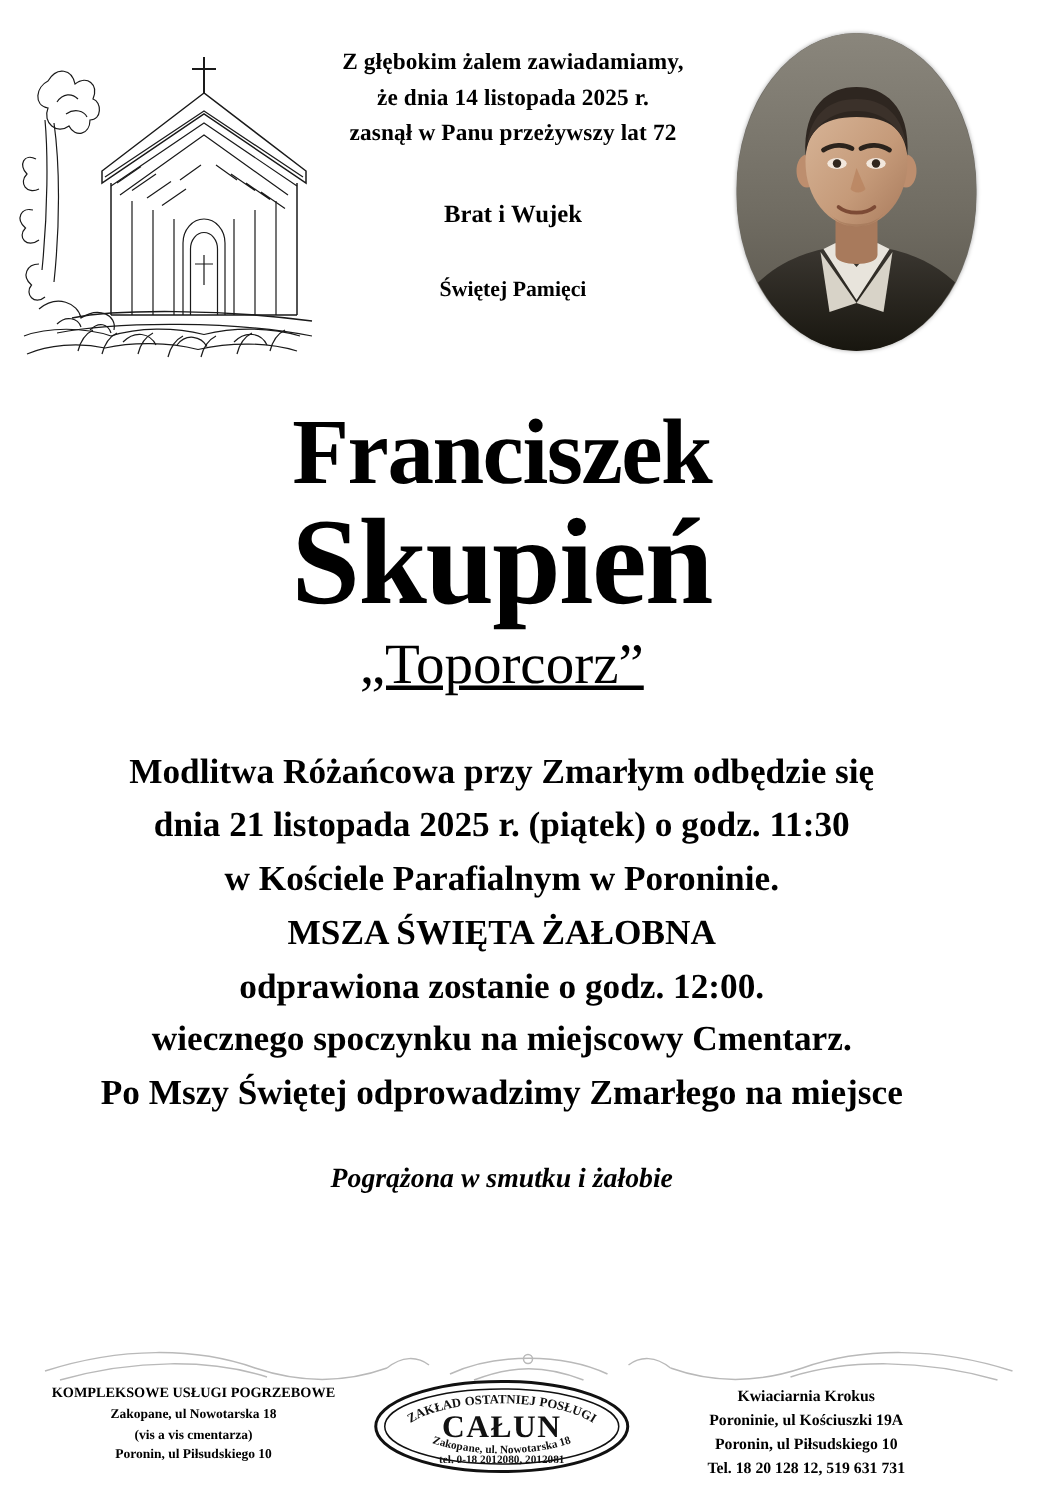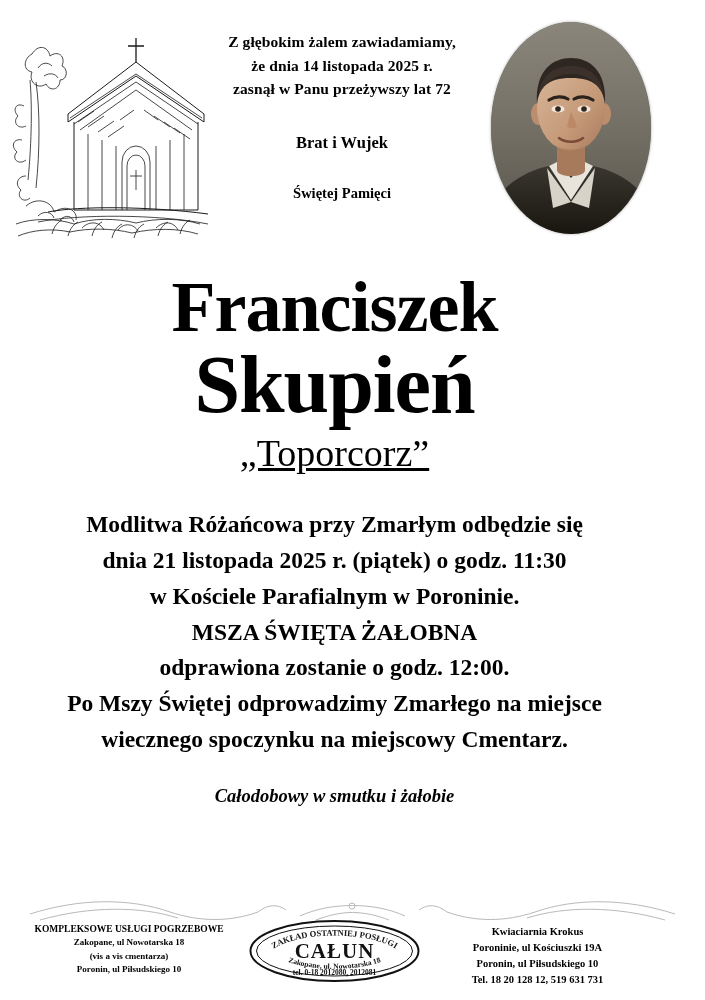--- a/index.html
+++ b/index.html
@@ -73,21 +73,21 @@
     font-size: 14.5px;
     font-weight: bold;
   }
 
   
   .name-block {
     text-align: center;
     margin-top: 4px;
   }
   .first-name {
-    font-size: 72px;
+    font-size: 62px;
     font-weight: bold;
     line-height: 0.98;
     letter-spacing: -1px;
   }
   .last-name {
     font-size: 82px;
     font-weight: bold;
     line-height: 1.02;
     letter-spacing: -1px;
   }
@@ -304,26 +304,26 @@
     <div class="last-name">Skupień</div>
     <div class="nickname">„Toporcorz”</div>
   </div>
 
   <div class="ceremony">
     <div>Modlitwa Różańcowa przy Zmarłym odbędzie się</div>
     <div>dnia 21 listopada 2025 r. (piątek) o godz. 11:30</div>
     <div>w Kościele Parafialnym w Poroninie.</div>
     <div>MSZA ŚWIĘTA ŻAŁOBNA</div>
     <div>odprawiona zostanie o godz. 12:00.</div>
+    <div>wiecznego spoczynku na miejscowy Cmentarz.</div>
     <div>Po Mszy Świętej odprowadzimy Zmarłego na miejsce</div>
-    <div>wiecznego spoczynku na miejscowy Cmentarz.</div>
   </div>
 
   <div class="family">
-    <div>Całodobowy w smutku i żałobie</div>
+    <div>Pogrążona w smutku i żałobie</div>
   </div>
 
   <div class="ornament">
     <svg viewBox="0 0 705 38" width="705" height="38" xmlns="http://www.w3.org/2000/svg">
       <g fill="none" stroke="#b9b9b9" stroke-width="1">
         <path d="M30 24 C80 8 130 8 170 22 C200 32 230 32 258 22"></path>
         <path d="M40 30 C90 16 140 16 178 28"></path>
         <path d="M675 24 C625 8 575 8 535 22 C505 32 475 32 447 22"></path>
         <path d="M665 30 C615 16 565 16 527 28"></path>
         <path d="M300 26 C330 12 375 12 405 26"></path>

